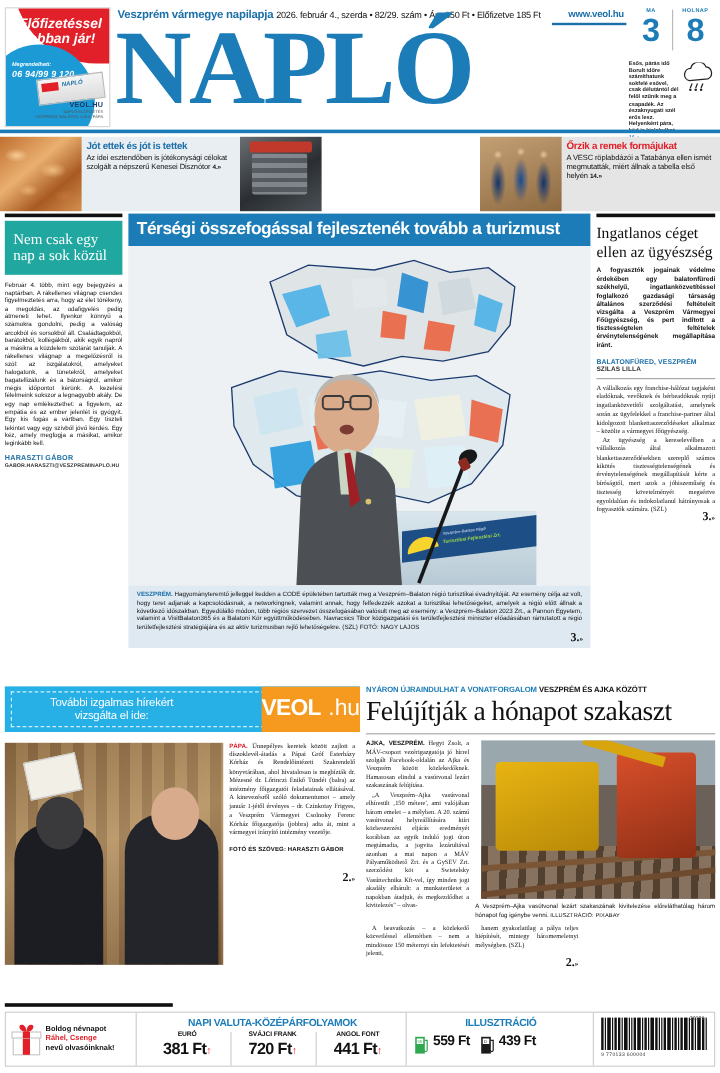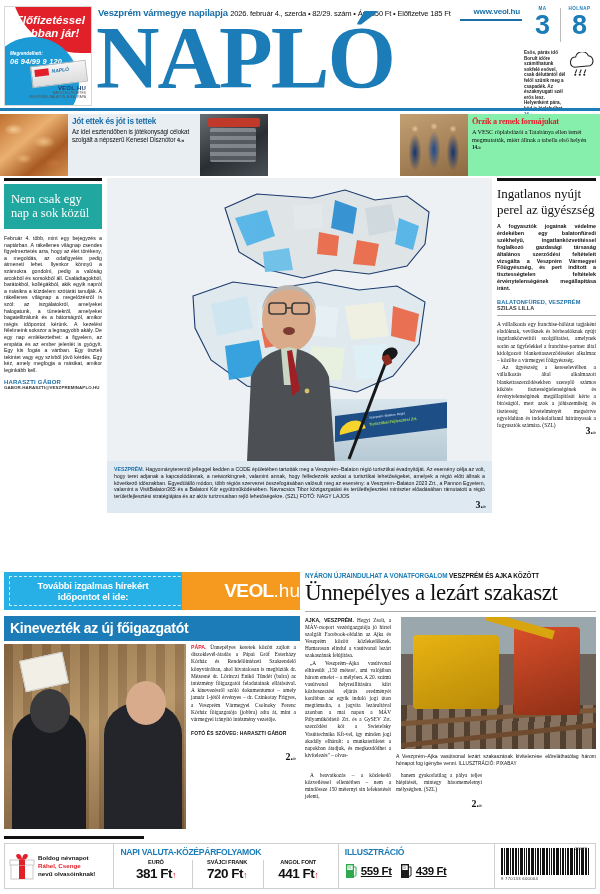--- a/index.html
+++ b/index.html
@@ -103,21 +103,21 @@
   .teaser { position: relative; height: 62px; display: flex; }
   .teaser .t-img { width: 68px; height: 62px; position: relative; overflow: hidden; }
   .teaser .t-body { padding: 3px 4px 0 4px; width: 132px; }
   .t-head { font-size: 8.2px; font-weight: bold; line-height: 9px; margin-bottom: 2px; letter-spacing: -.25px; }
   .t-text { font-size: 6.3px; line-height: 7.6px; color: #111; letter-spacing: -.1px; }
   .t-pg { font-weight: bold; font-size: 5.3px; }
   .teaser-1 { background: #e9eef2; }
   .teaser-1 .t-head { color: #1b6fa8; }
   .teaser-2 { background: #ffffff; }
   .teaser-2 .t-head { color: #3aa6dd; }
-  .teaser-3 { background: #86efac; font-family: Liberation Serif, serif; }
+  .teaser-3 { background: #e5e5e5; }
   .teaser-3 .t-head { color: #e2202a; }
 
   
   .img-meat { background: linear-gradient(140deg,#c07030,#eab070 40%,#a85a22 70%,#d49050); }
   .img-meat::after {
     content: ""; position: absolute; inset: 0;
     background:
       radial-gradient(ellipse 14px 8px at 20% 25%, rgba(255,220,170,.75), transparent 70%),
       radial-gradient(ellipse 16px 9px at 65% 45%, rgba(255,210,150,.7), transparent 70%),
       radial-gradient(ellipse 12px 7px at 35% 72%, rgba(240,190,130,.7), transparent 70%),
@@ -234,25 +234,25 @@
   .veol-ad {
     position: absolute; left: 4px; top: 572px; width: 296px; height: 38px;
     background: #26b0e6; display: flex; align-items: center; overflow: hidden;
   }
   .veol-ad .dash {
     position: absolute; left: 5px; top: 4px; right: 5px; bottom: 4px;
     border: 1px dashed rgba(255,255,255,.8);
   }
   .veol-ad .va-txt {
     width: 178px; text-align: center; color: #fff; font-size: 9.5px; line-height: 11px;
-    font-weight: bold; z-index: 2; letter-spacing: -.2px;
+    font-weight: normal; z-index: 2; letter-spacing: -.2px;
   }
   .veol-ad .va-logo {
     flex: 1; height: 38px; background: #f59a1f; display: flex;
-    align-items: center; justify-content: flex-end; z-index: 2;
+    align-items: center; justify-content: space-between; z-index: 2; margin-left: 36px;
   }
   .veol-ad .va-logo b { color: #fff; font-size: 19px; font-weight: bold; letter-spacing: -.6px; }
   .veol-ad .va-logo i { color: #fff; font-size: 19px; font-style: normal; font-weight: normal; }
 
   
   .bl { position: absolute; left: 4px; top: 616px; width: 296px; }
   .bl-head {
     background: #1b7cb8; color: #fff; font-size: 14px; font-weight: bold;
     padding: 4px 6px 5px 6px; letter-spacing: -.3px;
   }
@@ -365,32 +365,32 @@
     border: 1px solid #cfcfcf; display: flex; align-items: stretch;
   }
   .f-nameday {
     width: 112px; display: flex; align-items: center; gap: 3px; padding: 0 4px;
     border-right: 1px solid #cfcfcf;
   }
   .f-gift { width: 26px; height: 28px; position: relative; flex: none; }
   .f-nd-txt { font-size: 6.2px; line-height: 8px; font-weight: bold; }
   .f-nd-txt .nm { color: #e2202a; }
   .f-curr { width: 230px; padding: 3px 4px 0 6px; border-right: 1px solid #cfcfcf; }
-  .f-title { font-size: 8.6px; font-weight: bold; color: #1b7cb8; letter-spacing: -.3px; }
+  .f-title { font-size: 8.6px; font-weight: bold; color: #1b7cb8; letter-spacing: -.3px; text-align: center; }
   .f-rates { display: flex; margin-top: 2px; }
   .f-rate { flex: 1; text-align: center; position: relative; }
   .f-rate + .f-rate::before {
     content: ""; position: absolute; left: 0; top: 1px; width: 1px; height: 28px; background: #cfcfcf;
   }
   .f-rname { font-size: 5.6px; font-weight: bold; letter-spacing: -.1px; }
   .f-rval { font-size: 13.5px; font-weight: bold; letter-spacing: -.5px; margin-top: 1px; }
   .f-arrow { color: #e2202a; font-size: 9px; }
   .f-fuel { width: 160px; padding: 3px 4px 0 6px; border-right: 1px solid #cfcfcf; }
   .f-fuels { display: flex; align-items: center; gap: 8px; margin-top: 5px; }
-  .f-fuel-item { display: flex; align-items: center; gap: 3px; text-decoration: underline; }
+  .f-fuel-item { display: flex; align-items: flex-start; gap: 3px; }
   .f-pump { width: 13px; height: 17px; position: relative; }
   .f-fval { font-size: 11.5px; font-weight: bold; letter-spacing: -.4px; }
   .f-barcode { flex: 1; padding: 4px 6px; position: relative; }
   .bc { display: flex; gap: 1px; height: 27px; align-items: stretch; }
   .bc i { display: block; background: #111; }
   .bc-num { font-size: 4.2px; color: #333; margin-top: 1px; letter-spacing: .3px; }
   .bc-issue { position: absolute; right: 8px; top: 2px; font-size: 4.4px; color: #444; }
 </style>
 </head>
 <body>
@@ -487,20 +487,21 @@
         <div class="op-title">Nem csak egy nap a sok közül</div>
       </div>
       <div class="op-text">Február 4. több, mint egy bejegyzés a naptárban. A rákellenes világnap csendes figyelmeztetés arra, hogy az élet törékeny, a megoldás, az odafigyelés pedig átmeneti lehet. Ilyenkor könnyű a számokra gondolni, pedig a valóság arcokból és sorsokból áll. Családtagokból, barátokból, kollégákból, akik egyik napról a másikra a küzdelem szótárát tanulják. A rákellenes világnap a megelőzésről is szól: az iszgálatokról, amelyeket halogatunk, a tünetekről, amelyeket bagatellizálunk és a bátorságról, amikor mégis időpontot kérünk. A kezelési félelmeink sokszor a legnagyobb akály. De egy nap emlékeztethet: a figyelem, az empátia és az ember jelenlét is gyógyít. Egy kis fogás a vártban. Egy tiszteli tekintet vagy egy szívből jövő kérdés. Egy kéz, amely megfogja a másikat, amikor leginkább kell.</div>
       <div class="op-by">
         <div class="n">HARASZTI GÁBOR</div>
         <div class="e">GABOR.HARASZTI@VESZPREMINAPLO.HU</div>
       </div>
     </div>
 
     <div class="col-mid">
+      <div class="lead-head">Térségi összefogással fejlesztenék tovább a turizmust</div>
       <div class="lead-photo">
         <svg class="map-wrap" viewBox="0 0 385 283" preserveAspectRatio="none">
           <rect width="385" height="283" fill="#eef1f3"></rect>
           <g stroke="#1a3a6e" stroke-width="1.1" fill="none">
             <path d="M118 30 L150 16 L205 20 L238 12 L268 22 L300 18 L322 34 L318 66 L300 88 L262 96 L228 92 L196 100 L162 92 L132 74 Z" fill="#dfe4e7"></path>
             <path d="M86 118 L126 104 L172 110 L210 104 L252 112 L290 108 L318 124 L312 166 L286 198 L250 214 L212 206 L176 216 L140 208 L104 182 L88 150 Z" fill="#dfe9ee"></path>
           </g>
           <g opacity=".95">
             <path d="M128 40 L160 32 L168 58 L140 68 Z" fill="#53b4e8"></path>
             <path d="M186 28 L214 26 L216 50 L188 52 Z" fill="#e4e9ec"></path>
@@ -557,49 +558,48 @@
           <span>FOTÓ: NAGY LAJOS</span>
         </div>
         <div class="c-pg">
           <span style="font-size:10px">3.</span><span>»</span>
         </div>
       </div>
     </div>
 
     <div class="col-right">
       <div class="rule-thick"></div>
-      <div class="r-title">Ingatlanos nyújt perel az ügyészség</div>
+      <div class="r-title">Ingatlanos céget ellen az ügyészség</div>
       <div class="r-lead">A fogyasztók jogainak védelme érdekében egy balatonfüredi székhelyű, ingatlanközvetítéssel foglalkozó gazdasági társaság általános szerződési feltételeit vizsgálta a Veszprém Vármegyei Főügyészség, és pert indított a tisztességtelen feltételek érvénytelenségének megállapítása iránt.</div>
       <div class="r-loc">BALATONFÜRED, VESZPRÉM</div>
       <div class="r-auth">SZILAS LILLA</div>
       <div class="r-hr"></div>
       <div class="r-body">
         <p>A vállalkozás egy franchise-hálózat tagjaként eladóknak, vevőknek és bérbeadóknak nyújt ingatlanközvetítői szolgáltatást, amelynek során az ügyfelekkel a franchise-partner által kidolgozott blankettaszerződéseket alkalmaz – közölte a vármegyei főügyészség.</p>
         <p>Az ügyészség a kereselevélben a vállalkozás által alkalmazott blankettaszerződésekben szereplő számos kikötés tisztességtelenségének és érvénytelenségének megállapítását kérte a bíróságtól, mert azok a jóhiszeműség és tisztesség követelményét megsértve egyoldalúan és indokolatlanul hátrányosak a fogyasztók számára. (SZL)</p>
       </div>
       <div class="r-pg">
         <span style="font-size:10px">3.</span><span>»</span>
       </div>
     </div>
   </div>
 
   <div class="veol-ad">
     <div class="dash"></div>
     <div class="va-txt">
       <div>További izgalmas hírekért</div>
-      <div>időpontot el ide:</div>
+      <div>vizsgálta el ide:</div>
     </div>
     <div class="va-logo">
       <b>VEOL</b>
         <i>.hu</i>
     </div>
   </div>
 
   <div class="bl">
-    <div class="bl-head">Kinevezték az új főigazgatót</div>
     <div class="bl-body">
       <div class="bl-photo">
         <div class="wood"></div>
         <div class="doc"></div>
         <div class="man-a"></div>
         <div class="head-a"></div>
         <div class="man-b"></div>
         <div class="head-b"></div>
       </div>
       <div class="bl-txt">
@@ -613,21 +613,21 @@
         </div>
       </div>
     </div>
   </div>
 
   <div class="br">
     <div class="br-kicker">
       <span class="k1">NYÁRON ÚJRAINDULHAT A VONATFORGALOM</span>
       <span class="k2">VESZPRÉM ÉS AJKA KÖZÖTT</span>
     </div>
-    <div class="br-head">Ünnepélyes a lezárt szakaszt</div>
+    <div class="br-head">Felújítják a hónapot szakaszt</div>
     <div class="br-rule"></div>
 
     <div class="br-cols">
       <div class="br-c">
         <div class="t">
           <p class="noin">
             <span class="br-loc">AJKA, VESZPRÉM.</span>
             <span>Hegyi Zsolt, a MÁV-csoport vezérigazgatója jó hírrel szolgált Facebook-oldalán az Ajka és Veszprém között közlekedőknek. Hamarosan elindul a vasútvonal lezárt szakaszának felújítása.</span>
           </p>
           <p>„A Veszprém–Ajka vasútvonal elhíresült ‚150 métere', ami valójában három emelet – a mélyben. A 20. számú vasútvonal helyreállítására kiírt közbeszerzési eljárás eredményét korábban az egyik induló jogi úton megtámadta, a jogvita lezárultával azonban a mai napon a MÁV Pályaműködtető Zrt. és a GySEV Zrt. szerződést köt a Swietelsky Vasúttechnika Kft-vel, így minden jogi akadály elhárult: a munkaterületet a napokban átadjuk, és megkezdődhet a kivitelezés" – olvas-</p>

